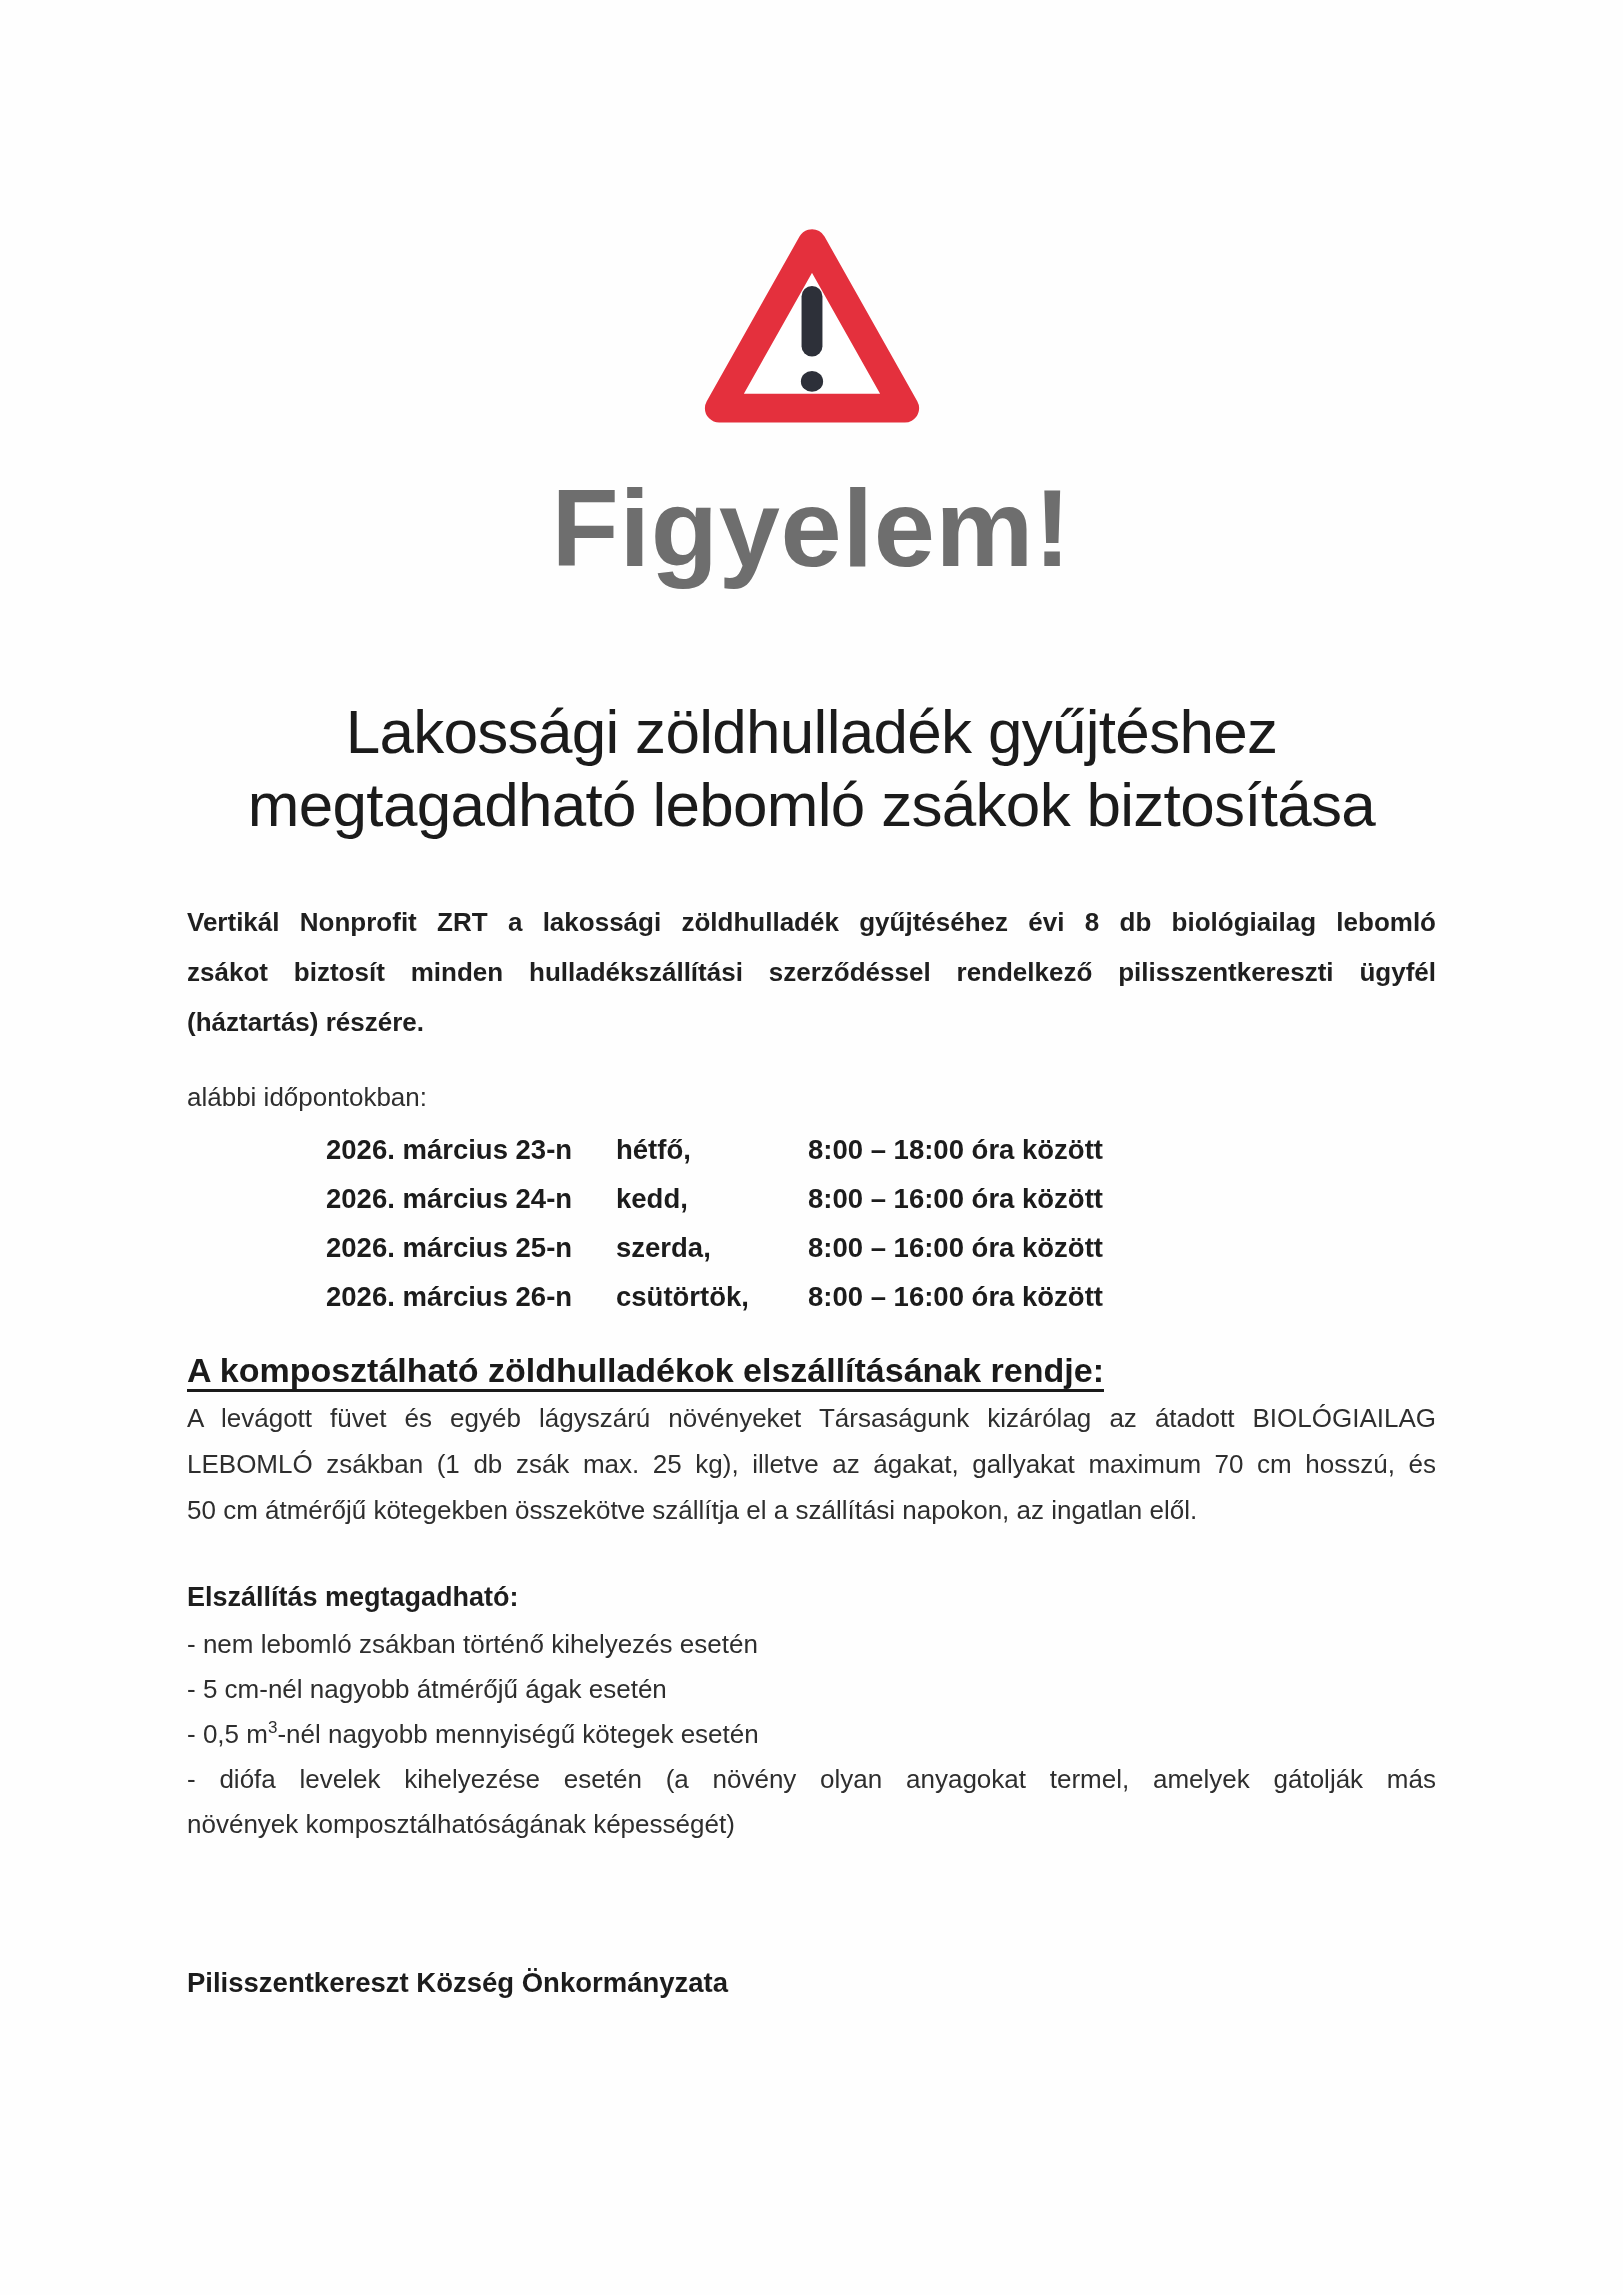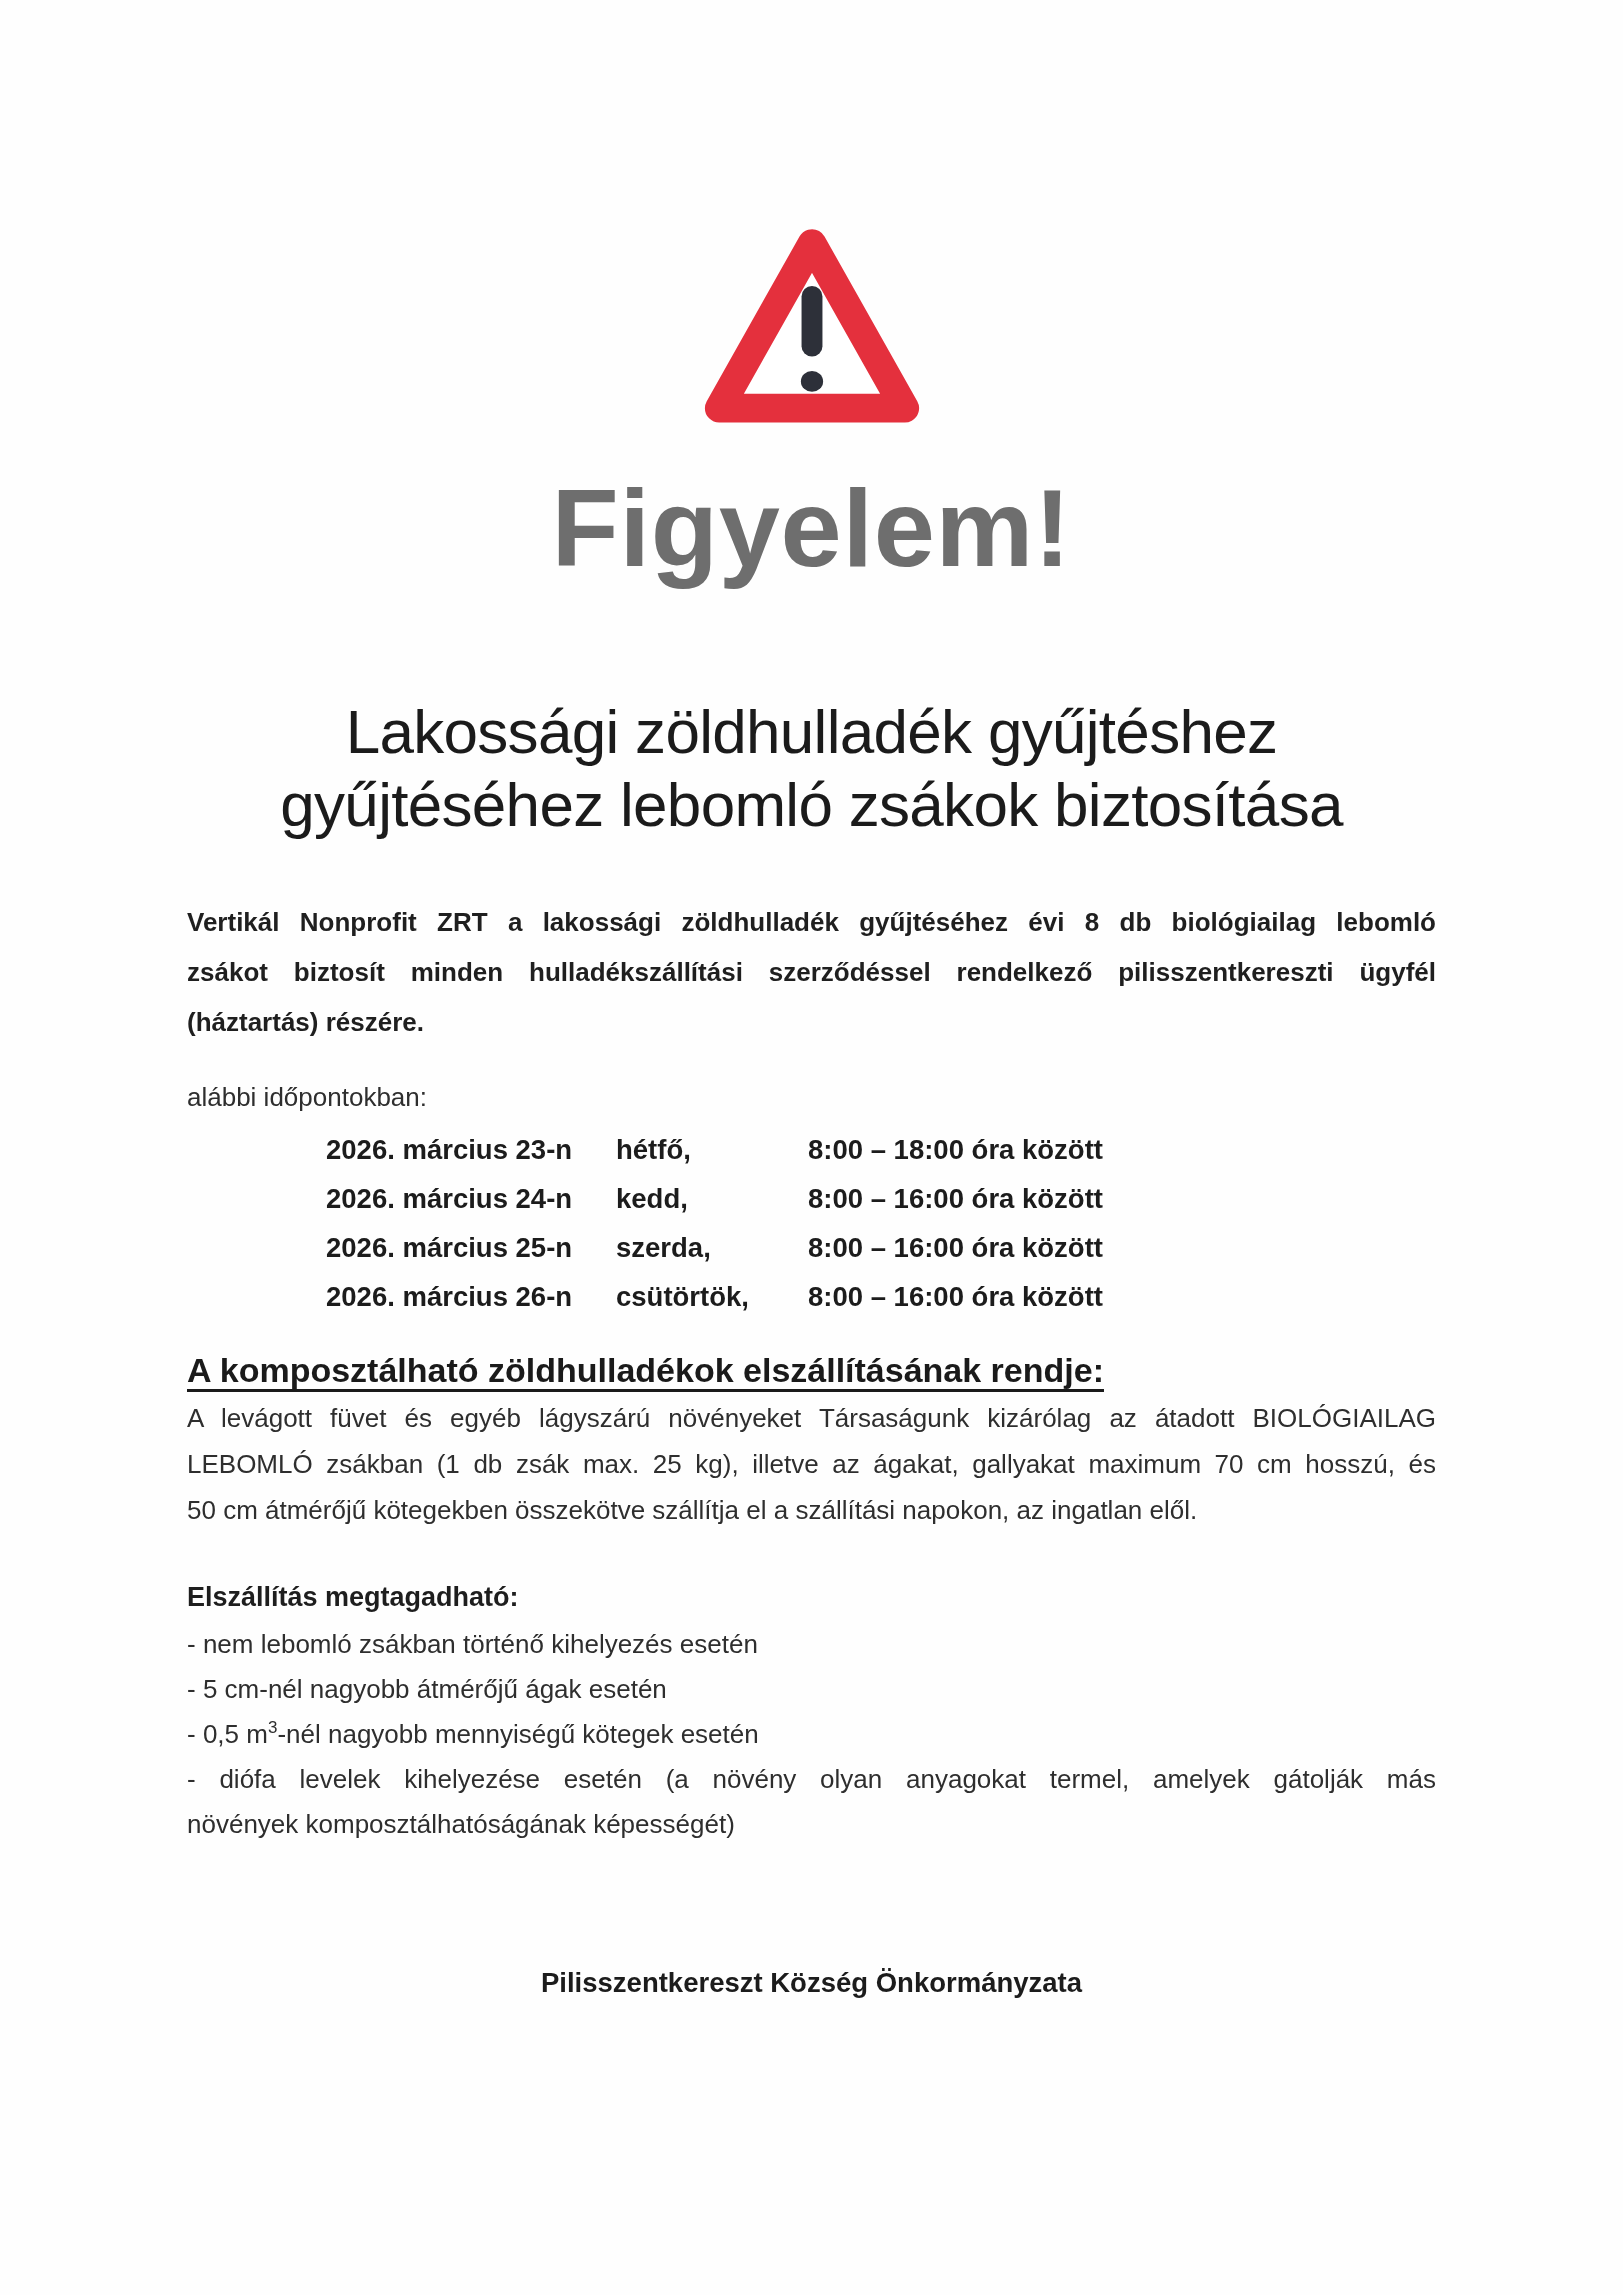--- a/index.html
+++ b/index.html
@@ -110,42 +110,42 @@
   .sup {
     font-size: 17px;
     vertical-align: super;
     line-height: 0;
   }
   .footer-signature {
     margin-top: 113px;
     font-size: 27.5px;
     line-height: 46px;
     font-weight: bold;
-    text-align: center;
+    text-align: left;
     color: #1c1c1c;
   }
 </style>
 </head>
 <body>
 
 <div class="page">
 
   <div class="warning-icon">
     <svg viewBox="0 0 360 320" width="236" height="209" aria-hidden="true">
       <path d="M180 30 L322 282 L38 282 Z" fill="#ffffff" stroke="#e4303d" stroke-width="44" stroke-linejoin="round"></path>
       <rect x="164" y="95" width="32" height="108" rx="16" fill="#2d3039"></rect>
       <ellipse cx="180" cy="241" rx="17" ry="16" fill="#2d3039"></ellipse>
     </svg>
   </div>
 
   <div class="figyelem">Figyelem!</div>
 
   <div class="notice-title">
     <div>Lakossági zöldhulladék gyűjtéshez</div>
-    <div>gyűjtéséhez lebomló zsákok biztosítása</div>
+    <div>megtagadható lebomló zsákok biztosítása</div>
   </div>
 
   <div class="para intro">
     <div class="jl">Vertikál Nonprofit ZRT a lakossági zöldhulladék gyűjtéséhez évi 8 db biológiailag lebomló</div>
     <div class="jl">zsákot biztosít minden hulladékszállítási szerződéssel rendelkező pilisszentkereszti ügyfél</div>
     <div class="ll">(háztartás) részére.</div>
   </div>
 
   <div class="para pickup">
     <div class="ll">alábbi időpontokban:</div>

